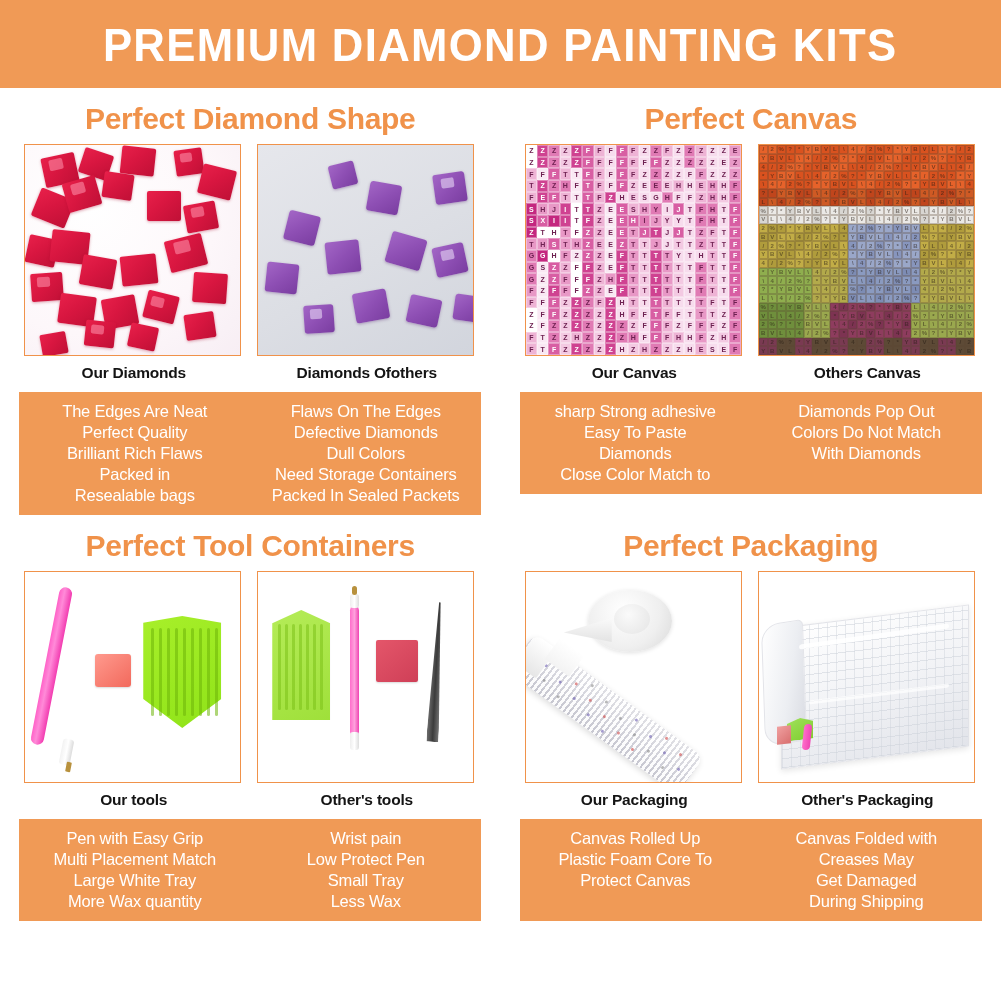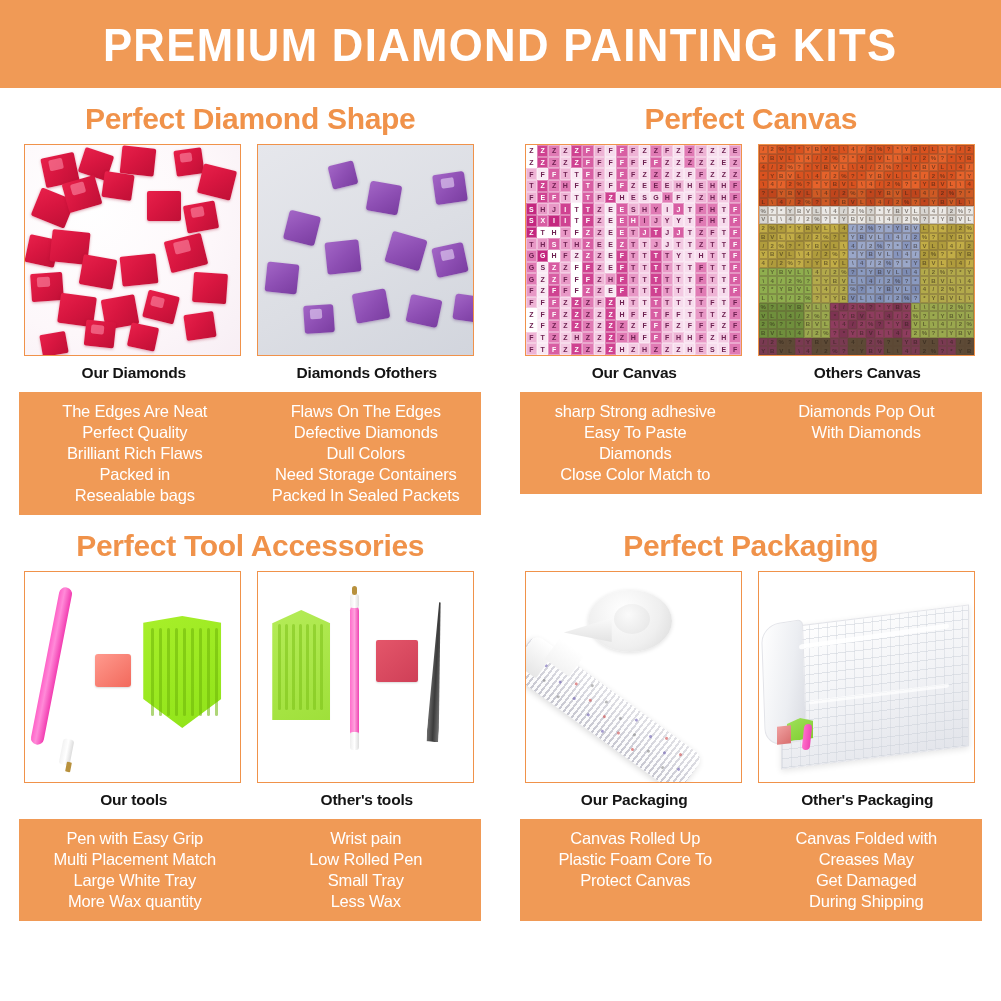--- a/index.html
+++ b/index.html
@@ -1138,27 +1138,28 @@
       </div>
       <div class="textbox">
         <div class="tcol" id="t1a">
             <div>sharp Strong adhesive</div>
             <div>Easy To Paste</div>
             <div>Diamonds</div>
             <div>Close Color Match to</div>
           </div>
         <div class="tcol" id="t1b">
             <div>Diamonds Pop Out</div>
+            <div>Colors Do Not Match</div>
             <div>With Diamonds</div>
           </div>
       </div>
     </div>
 
     <div class="quad">
-      <div class="sec-title">Perfect Tool Accessories</div>
+      <div class="sec-title">Perfect Tool Containers</div>
       <div class="pair">
         <div class="cell">
           <div class="photo" id="art-ourtools">
               <div class="" style="position:absolute;inset:0;background:#ffffff;"></div>
               <div class="pen" style="left:20px;top:14px;width:13px;height:160px;transform:rotate(11deg);background:linear-gradient(90deg,#ff62c8 0%,#ff8ad8 40%,#f23bb0 100%);border-radius:7px;"></div>
               <div class="pen" style="left:36px;top:167px;width:11px;height:26px;transform:rotate(11deg);background:linear-gradient(90deg,#f2f2f2,#ffffff,#dcdcdc);border-radius:3px;"></div>
               <div class="pen" style="left:41px;top:190px;width:5px;height:10px;transform:rotate(11deg);background:#b8913d;border-radius:1px;"></div>
               <div class="wax" style="left:70px;top:82px;width:36px;height:33px;background:linear-gradient(140deg,#ff9a8e,#f2695c);border-radius:3px;box-shadow:0 1px 2px rgba(0,0,0,.15);"></div>
               <div class="tray" style="left:118px;top:44px;width:78px;height:112px;background:linear-gradient(150deg,#a8ef2a,#8fe318);clip-path:polygon(0 6%,50% 0,100% 6%,100% 74%,50% 100%,0 74%);box-shadow:0 2px 4px rgba(0,0,0,.16);"></div>
               <div class="" style="position:absolute;left:126px;top:56px;width:2.6px;height:88px;background:rgba(110,180,10,.55);border-radius:2px;"></div>
@@ -1196,21 +1197,21 @@
       </div>
       <div class="textbox">
         <div class="tcol" id="t2a">
             <div>Pen with Easy Grip</div>
             <div>Multi Placement Match</div>
             <div>Large White Tray</div>
             <div>More Wax quantity</div>
           </div>
         <div class="tcol" id="t2b">
             <div>Wrist pain</div>
-            <div>Low Rolled Pen</div>
+            <div>Low Protect Pen</div>
             <div>Small Tray</div>
             <div>Less Wax</div>
           </div>
       </div>
     </div>
 
     <div class="quad">
       <div class="sec-title">Perfect Packaging</div>
       <div class="pair">
         <div class="cell">

